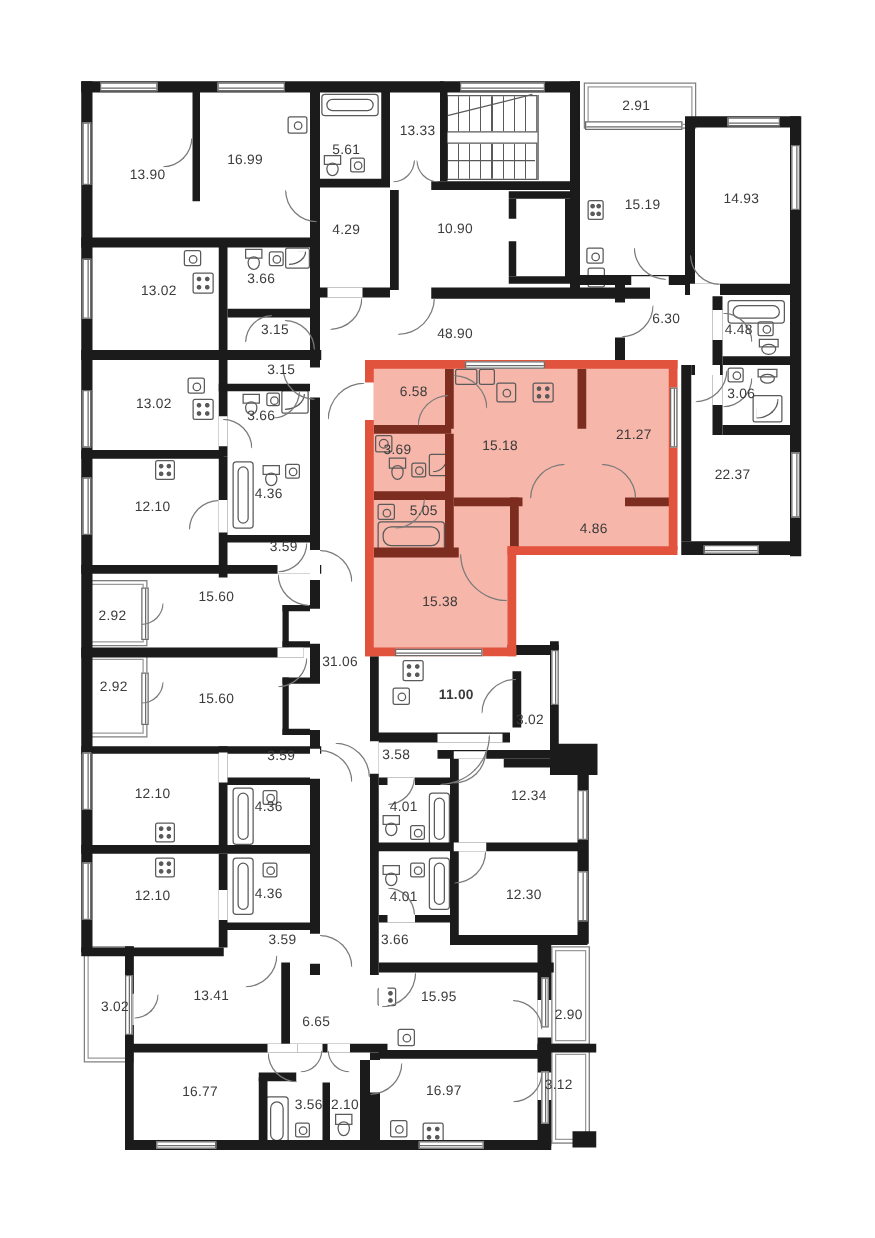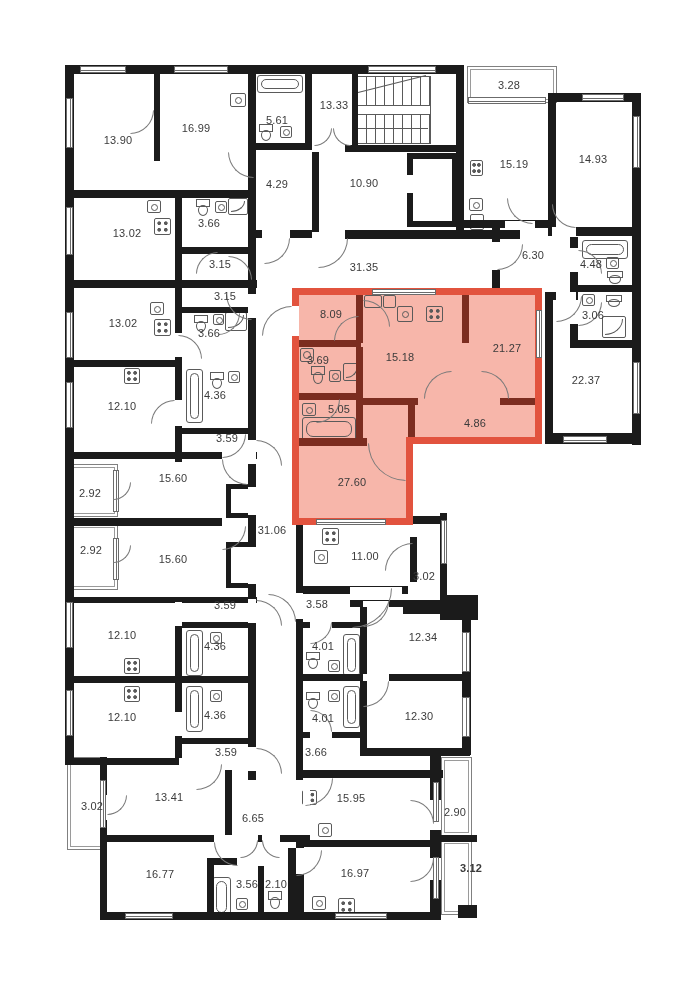--- a/index.html
+++ b/index.html
@@ -475,52 +475,52 @@
     <div class="door br" style="left: 305px; top: 778px; width: 28px; height: 28px;"></div>
     <div class="door tr" style="left: 410px; top: 800px; width: 24px; height: 24px;"></div>
     <div class="door br" style="left: 410px; top: 858px; width: 24px; height: 24px;"></div>
     <div class="door br" style="left: 107px; top: 795px; width: 20px; height: 20px;"></div>
     <div class="door br" style="left: 113px; top: 482px; width: 18px; height: 18px;"></div>
     <div class="door br" style="left: 113px; top: 545px; width: 18px; height: 18px;"></div>
     <span class="lbl" style="left: 118px; top: 140px;">13.90</span>
     <span class="lbl" style="left: 196px; top: 128px;">16.99</span>
     <span class="lbl" style="left: 277px; top: 120px;">5.61</span>
     <span class="lbl" style="left: 334px; top: 105px;">13.33</span>
-    <span class="lbl" style="left: 509px; top: 85px;">3.28</span>
+    <span class="lbl" style="left: 509px; top: 85px;">2.91</span>
     <span class="lbl" style="left: 514px; top: 164px;">15.19</span>
     <span class="lbl" style="left: 593px; top: 159px;">14.93</span>
     <span class="lbl" style="left: 277px; top: 184px;">4.29</span>
     <span class="lbl" style="left: 364px; top: 183px;">10.90</span>
     <span class="lbl" style="left: 127px; top: 233px;">13.02</span>
     <span class="lbl" style="left: 209px; top: 223px;">3.66</span>
     <span class="lbl" style="left: 220px; top: 264px;">3.15</span>
-    <span class="lbl" style="left: 364px; top: 267px;">31.35</span>
+    <span class="lbl" style="left: 364px; top: 267px;">48.90</span>
     <span class="lbl" style="left: 533px; top: 255px;">6.30</span>
     <span class="lbl" style="left: 591px; top: 264px;">4.48</span>
     <span class="lbl" style="left: 225px; top: 296px;">3.15</span>
     <span class="lbl" style="left: 123px; top: 323px;">13.02</span>
     <span class="lbl" style="left: 209px; top: 333px;">3.66</span>
     <span class="lbl" style="left: 593px; top: 315px;">3.06</span>
-    <span class="lbl" style="left: 331px; top: 314px;">8.09</span>
+    <span class="lbl" style="left: 331px; top: 314px;">6.58</span>
     <span class="lbl" style="left: 318px; top: 360px;">3.69</span>
     <span class="lbl" style="left: 400px; top: 357px;">15.18</span>
     <span class="lbl" style="left: 507px; top: 348px;">21.27</span>
     <span class="lbl" style="left: 586px; top: 380px;">22.37</span>
     <span class="lbl" style="left: 122px; top: 406px;">12.10</span>
     <span class="lbl" style="left: 215px; top: 395px;">4.36</span>
     <span class="lbl" style="left: 339px; top: 409px;">5.05</span>
     <span class="lbl" style="left: 475px; top: 423px;">4.86</span>
     <span class="lbl" style="left: 227px; top: 438px;">3.59</span>
     <span class="lbl" style="left: 173px; top: 478px;">15.60</span>
     <span class="lbl" style="left: 90px; top: 493px;">2.92</span>
-    <span class="lbl" style="left: 352px; top: 482px;">27.60</span>
+    <span class="lbl" style="left: 352px; top: 482px;">15.38</span>
     <span class="lbl" style="left: 272px; top: 530px;">31.06</span>
     <span class="lbl" style="left: 91px; top: 550px;">2.92</span>
     <span class="lbl" style="left: 173px; top: 559px;">15.60</span>
-    <span class="lbl" style="left: 365px; top: 556px;">11.00</span>
+    <span class="lbl" style="left: 365px; top: 556px; font-weight: bold;">11.00</span>
     <span class="lbl" style="left: 424px; top: 576px;">3.02</span>
     <span class="lbl" style="left: 225px; top: 605px;">3.59</span>
     <span class="lbl" style="left: 317px; top: 604px;">3.58</span>
     <span class="lbl" style="left: 122px; top: 635px;">12.10</span>
     <span class="lbl" style="left: 215px; top: 646px;">4.36</span>
     <span class="lbl" style="left: 323px; top: 646px;">4.01</span>
     <span class="lbl" style="left: 423px; top: 637px;">12.34</span>
     <span class="lbl" style="left: 122px; top: 717px;">12.10</span>
     <span class="lbl" style="left: 215px; top: 715px;">4.36</span>
     <span class="lbl" style="left: 323px; top: 718px;">4.01</span>
@@ -529,14 +529,14 @@
     <span class="lbl" style="left: 316px; top: 752px;">3.66</span>
     <span class="lbl" style="left: 169px; top: 797px;">13.41</span>
     <span class="lbl" style="left: 351px; top: 798px;">15.95</span>
     <span class="lbl" style="left: 92px; top: 806px;">3.02</span>
     <span class="lbl" style="left: 455px; top: 812px;">2.90</span>
     <span class="lbl" style="left: 253px; top: 818px;">6.65</span>
     <span class="lbl" style="left: 160px; top: 874px;">16.77</span>
     <span class="lbl" style="left: 247px; top: 884px;">3.56</span>
     <span class="lbl" style="left: 276px; top: 884px;">2.10</span>
     <span class="lbl" style="left: 355px; top: 873px;">16.97</span>
-    <span class="lbl" style="left: 471px; top: 868px; font-weight: bold;">3.12</span>
+    <span class="lbl" style="left: 447px; top: 868px;">3.12</span>
   </div>
 
 </body></html>

